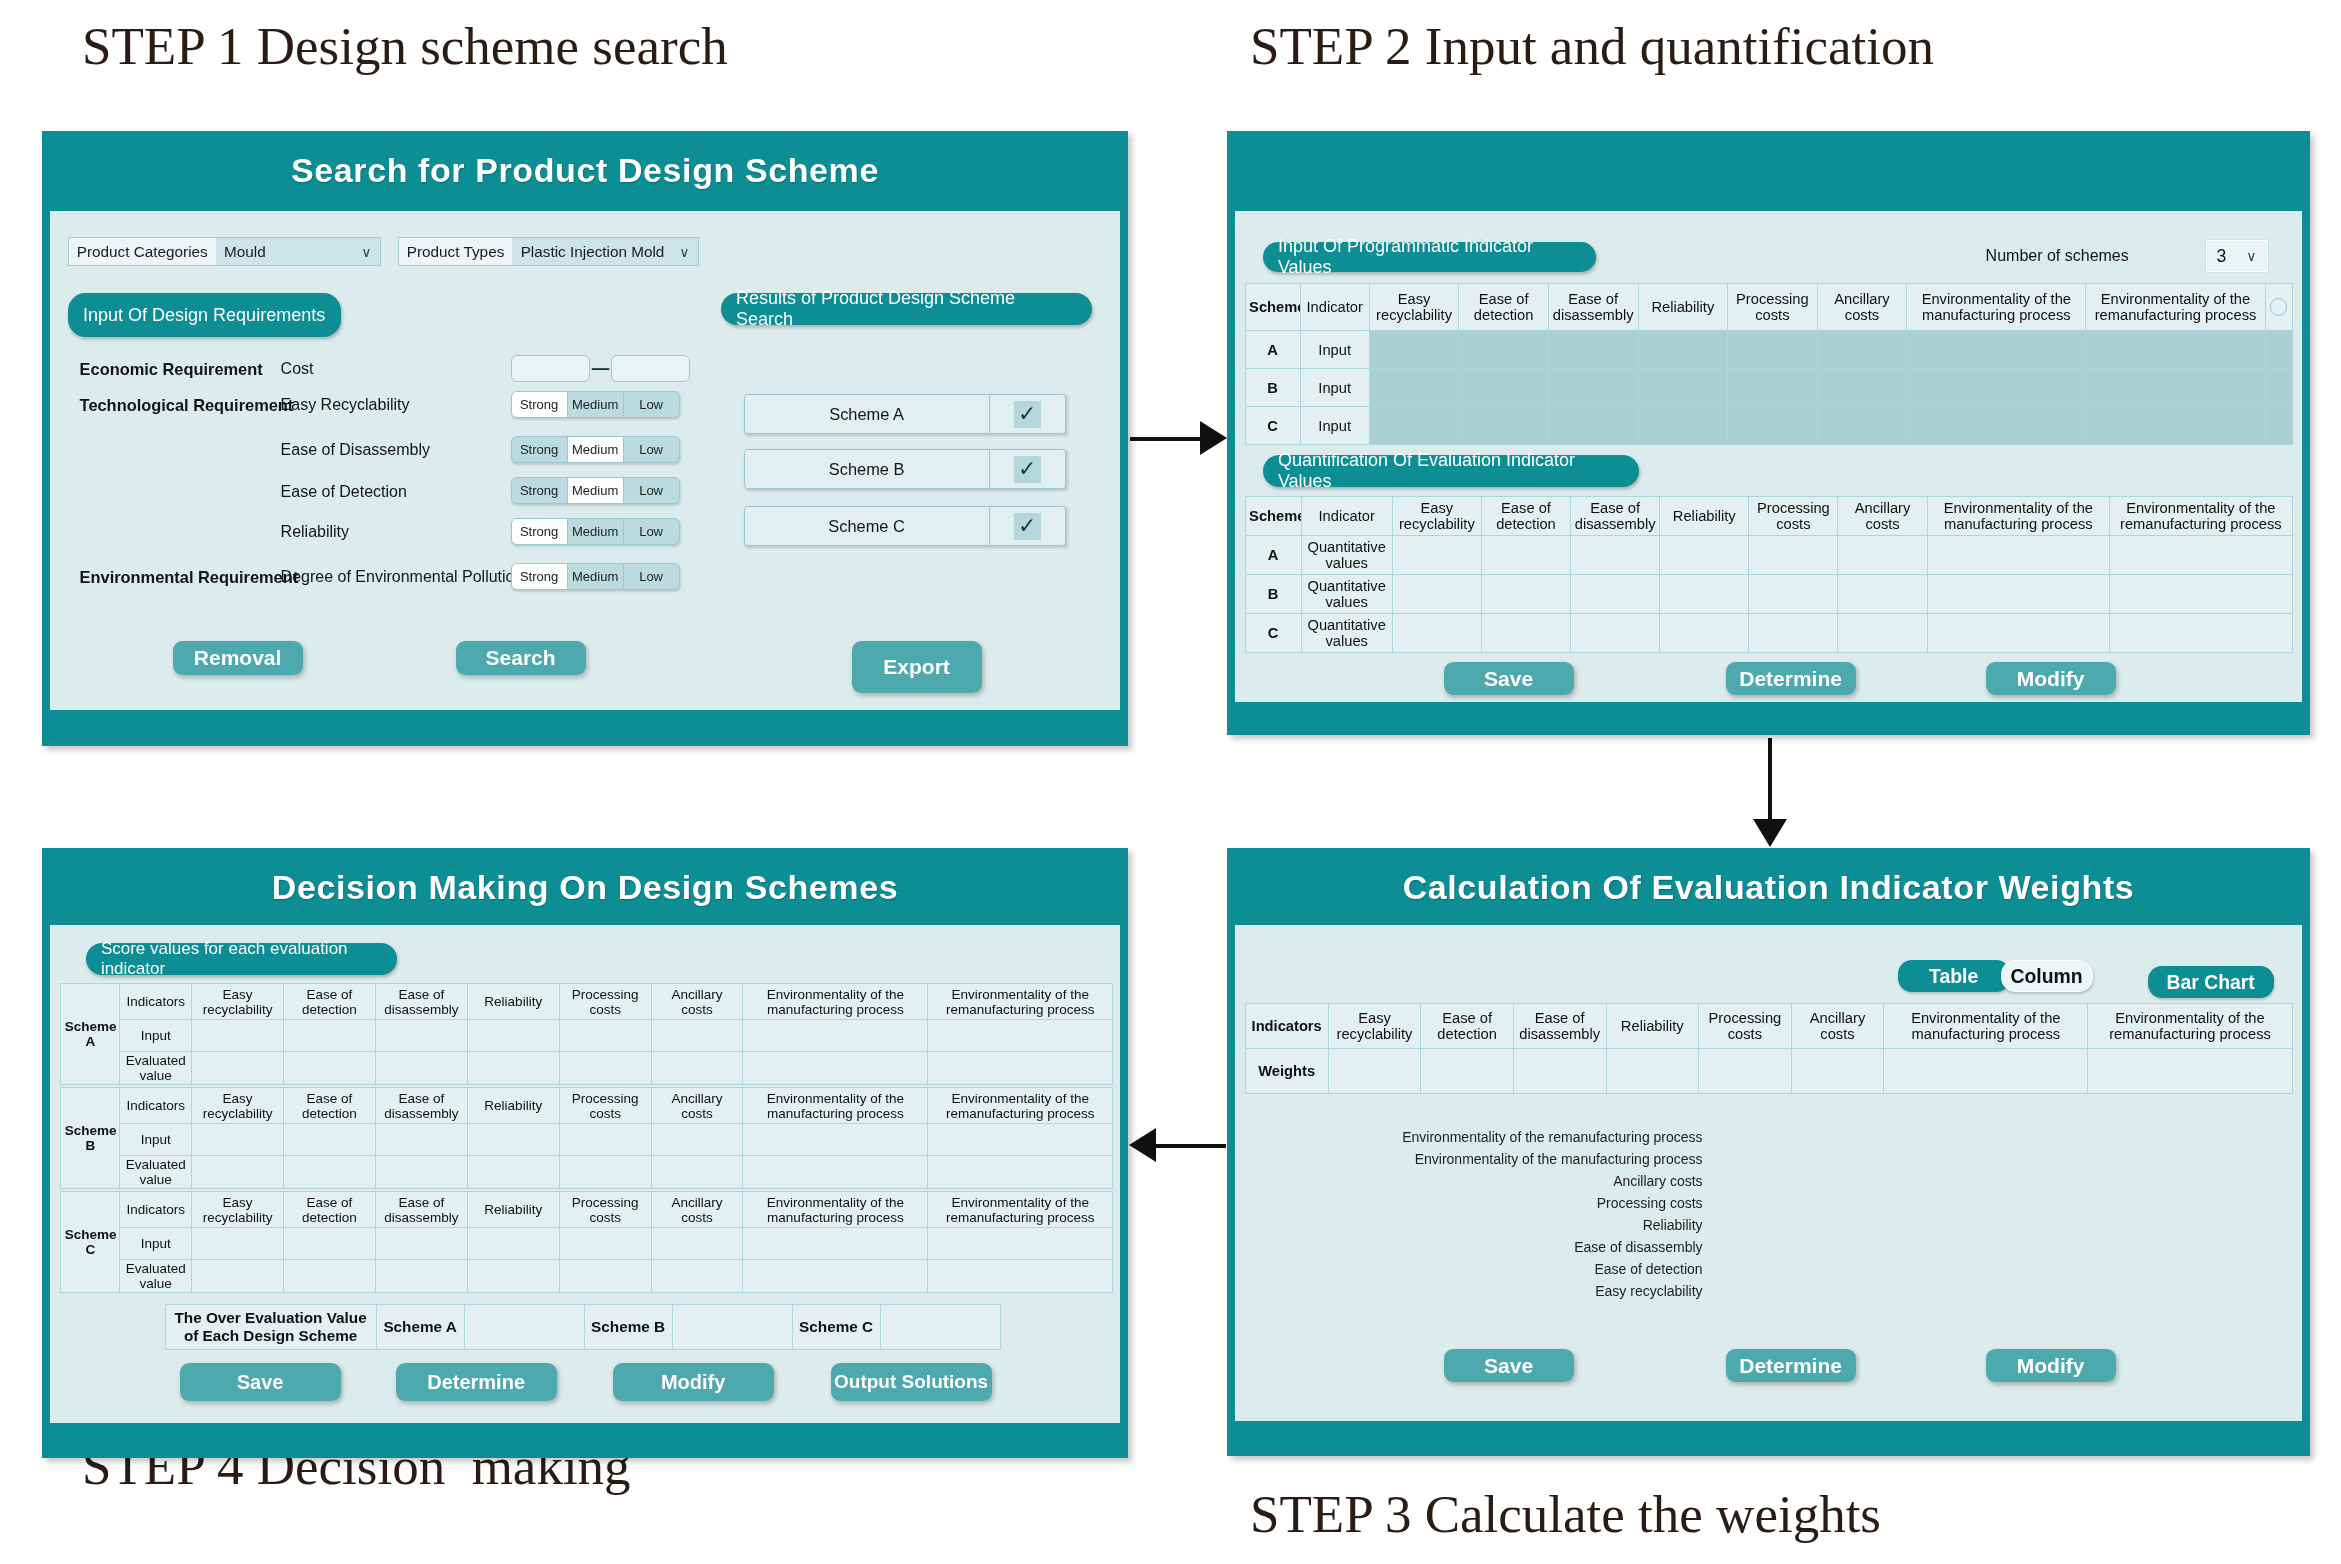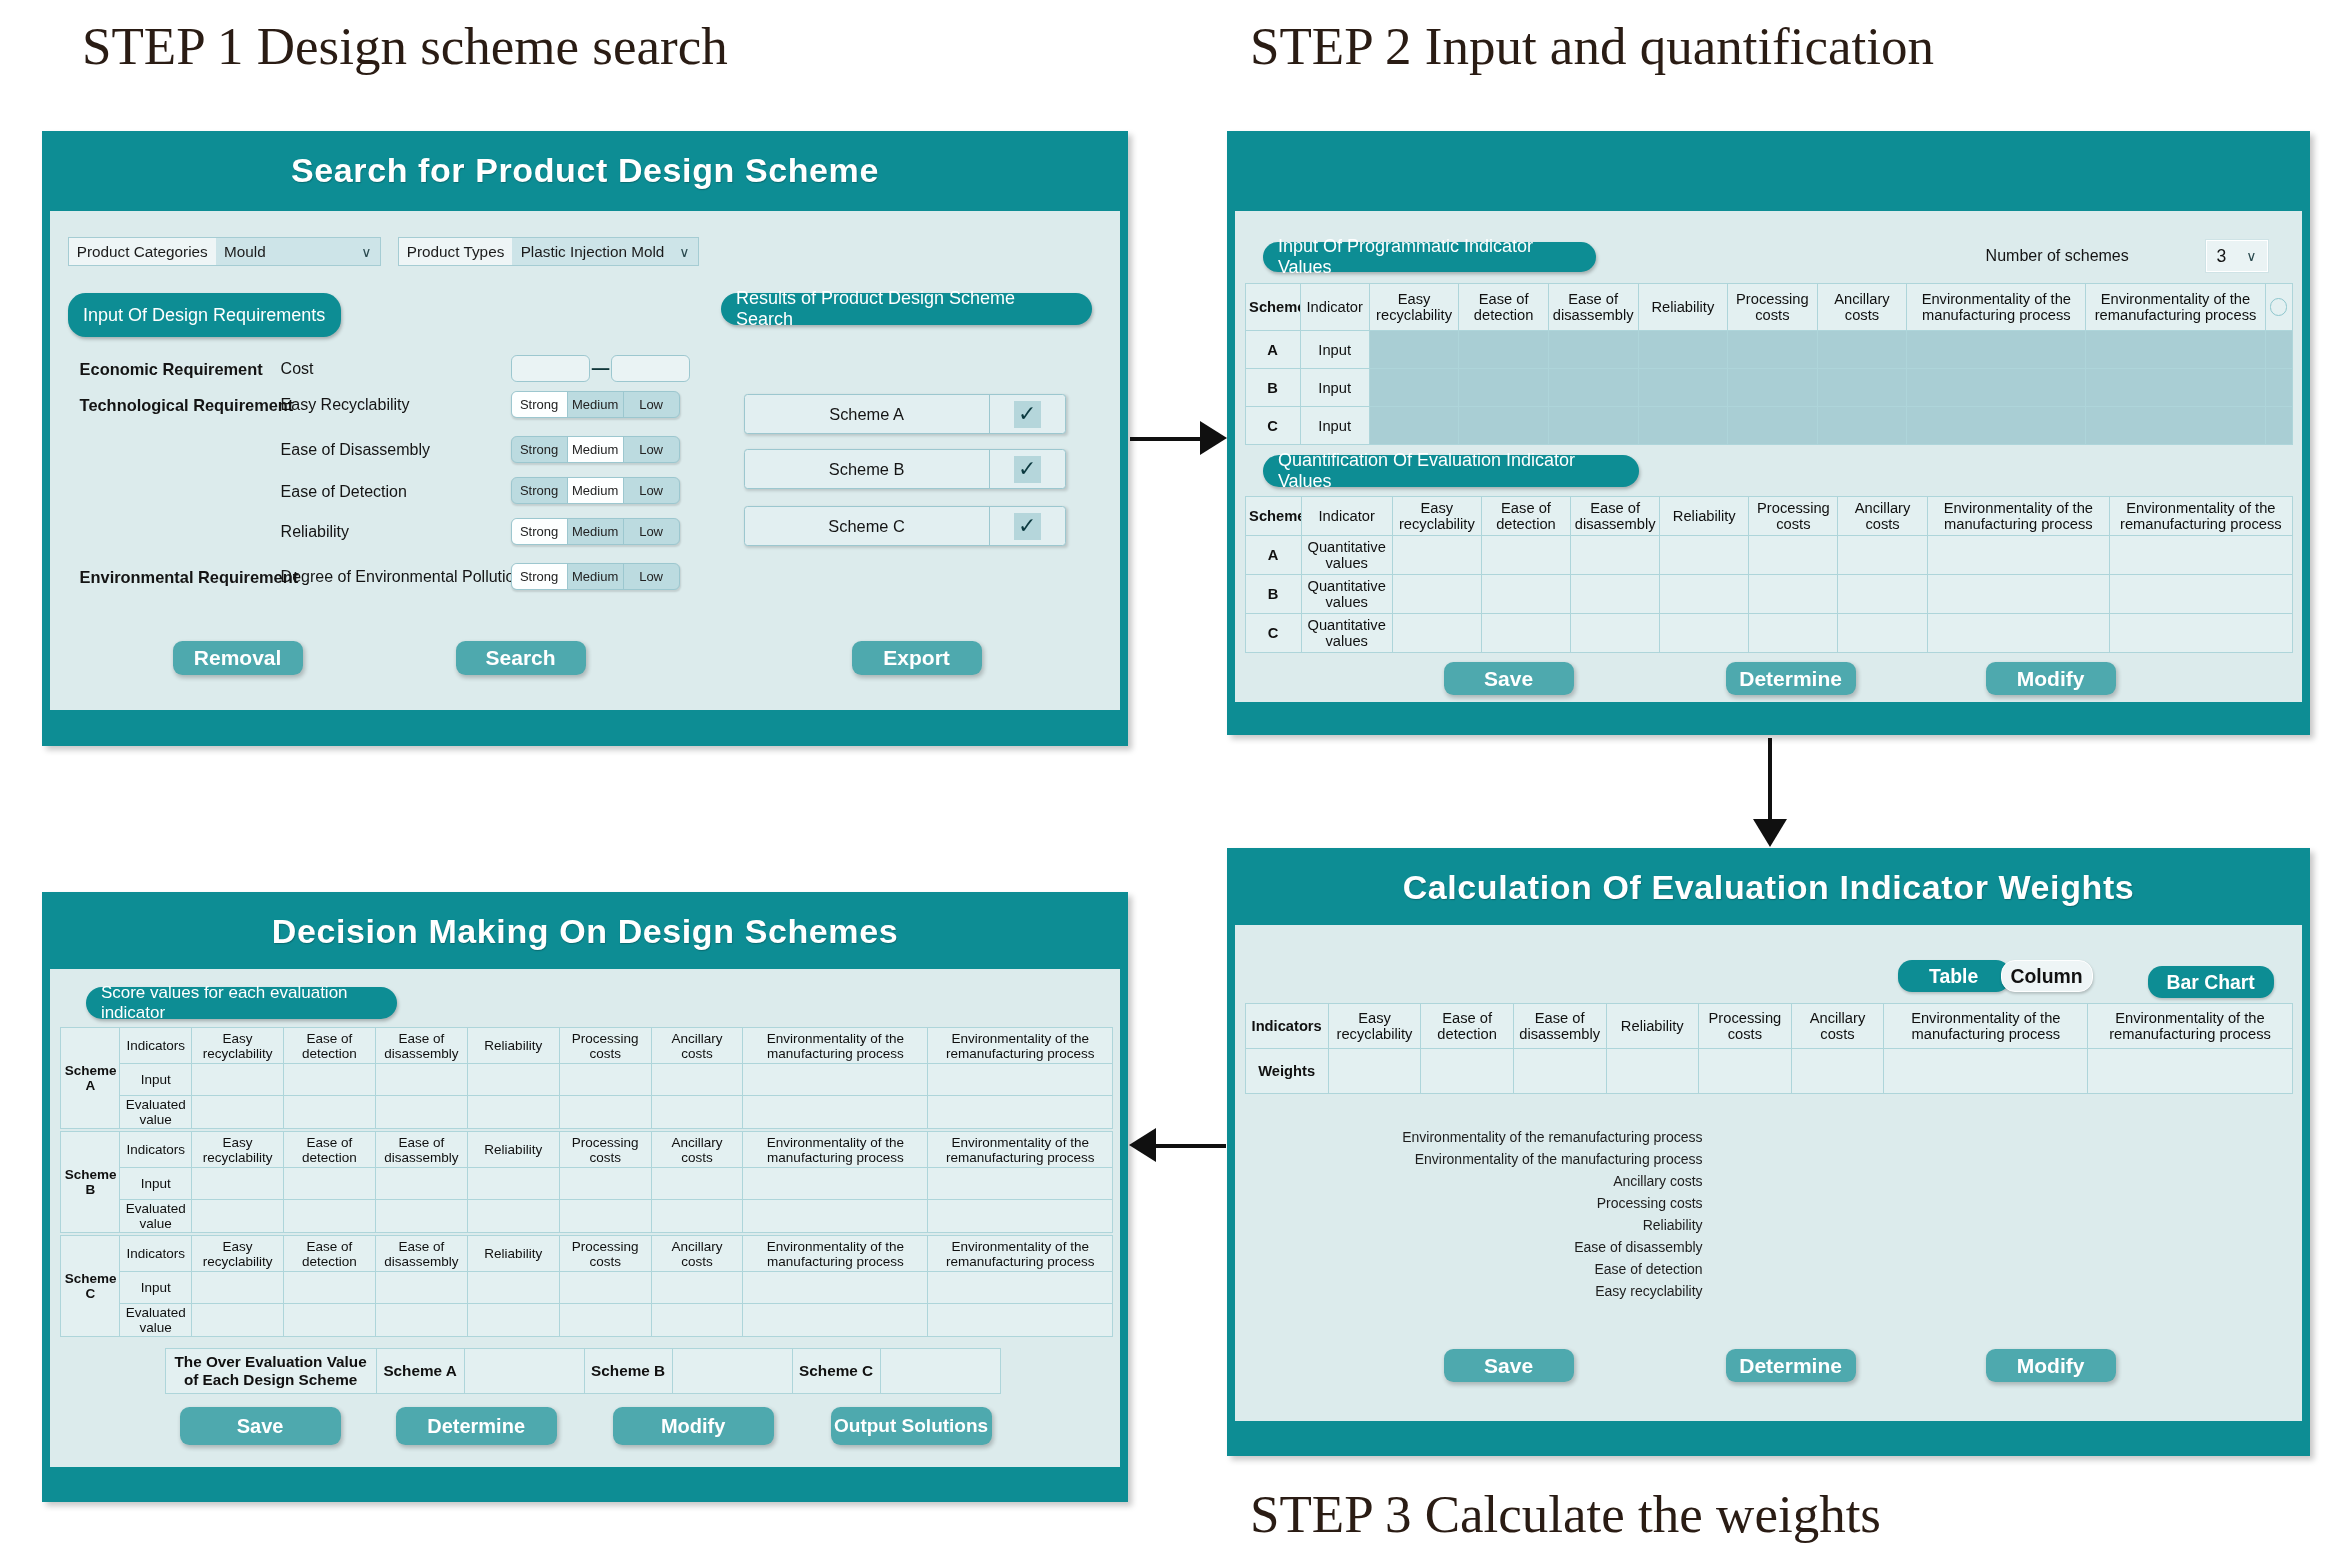--- a/index.html
+++ b/index.html
@@ -206,21 +206,21 @@
       <div class="scheme-name">Scheme C</div>
       <div class="scheme-chk-cell">
           <div class="chk">
             <span>✓</span>
           </div>
         </div>
     </div>
 
     <div class="btn" style="left:123px; top:430px; width:130px; height:34px;">Removal</div>
     <div class="btn" style="left:406px; top:430px; width:130px; height:34px;">Search</div>
-    <div class="btn" style="left:802px; top:430px; width:130px; height:34px;">Export</div>
+    <div class="btn" style="left:802px; top:430px; width:130px; height:52px;">Export</div>
   </div>
 </div>
 
 <div class="panel" style="left:1227px; top:131px; width:1083px; height:604px;">
   <div class="content" style="top:80px; bottom:33px;">
 
     <div class="pill" style="left:28px; top:30.5px; width:333px; height:30.5px;">Input Of Programmatic Indicator Values</div>
     <div class="count-label" style="left:751px; top:36px; width:211px;">Number of schemes</div>
     <div class="dd" style="left:971px; top:29px; width:62px; height:32px;">
       <span>3</span>
@@ -428,21 +428,21 @@
       <div>Ease of detection</div>
       <div>Easy recyclability</div>
     </div>
 
     <div class="btn" style="left:209px; top:424px; width:130px; height:33px;">Save</div>
     <div class="btn" style="left:491px; top:424px; width:130px; height:33px;">Determine</div>
     <div class="btn" style="left:751px; top:424px; width:130px; height:33px;">Modify</div>
   </div>
 </div>
 
-<div class="panel" style="left:42px; top:848px; width:1086px; height:610px;margin-top:44px;">
+<div class="panel" style="left:42px; top:848px; width:1086px; height:610px;">
   <div class="panel-title">Decision Making On Design Schemes</div>
   <div class="content" style="top:77px; bottom:35px;">
 
     <div class="pill" style="left:36px; top:18px; width:311px; height:32px; font-size:17px;">Score values for each evaluation indicator</div>
 
     <table class="grid t4" style="left:10.6px; top:58px;">
       <colgroup>
           <col style="width:56px">
           <col style="width:68px">
           <col style="width:87px">

